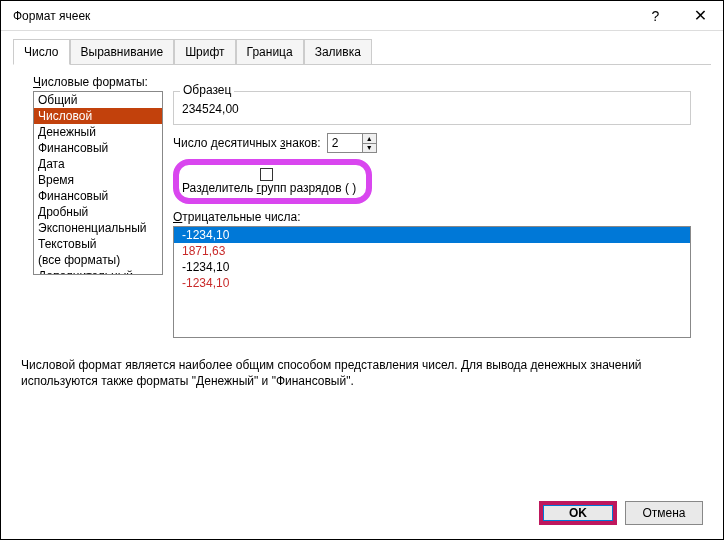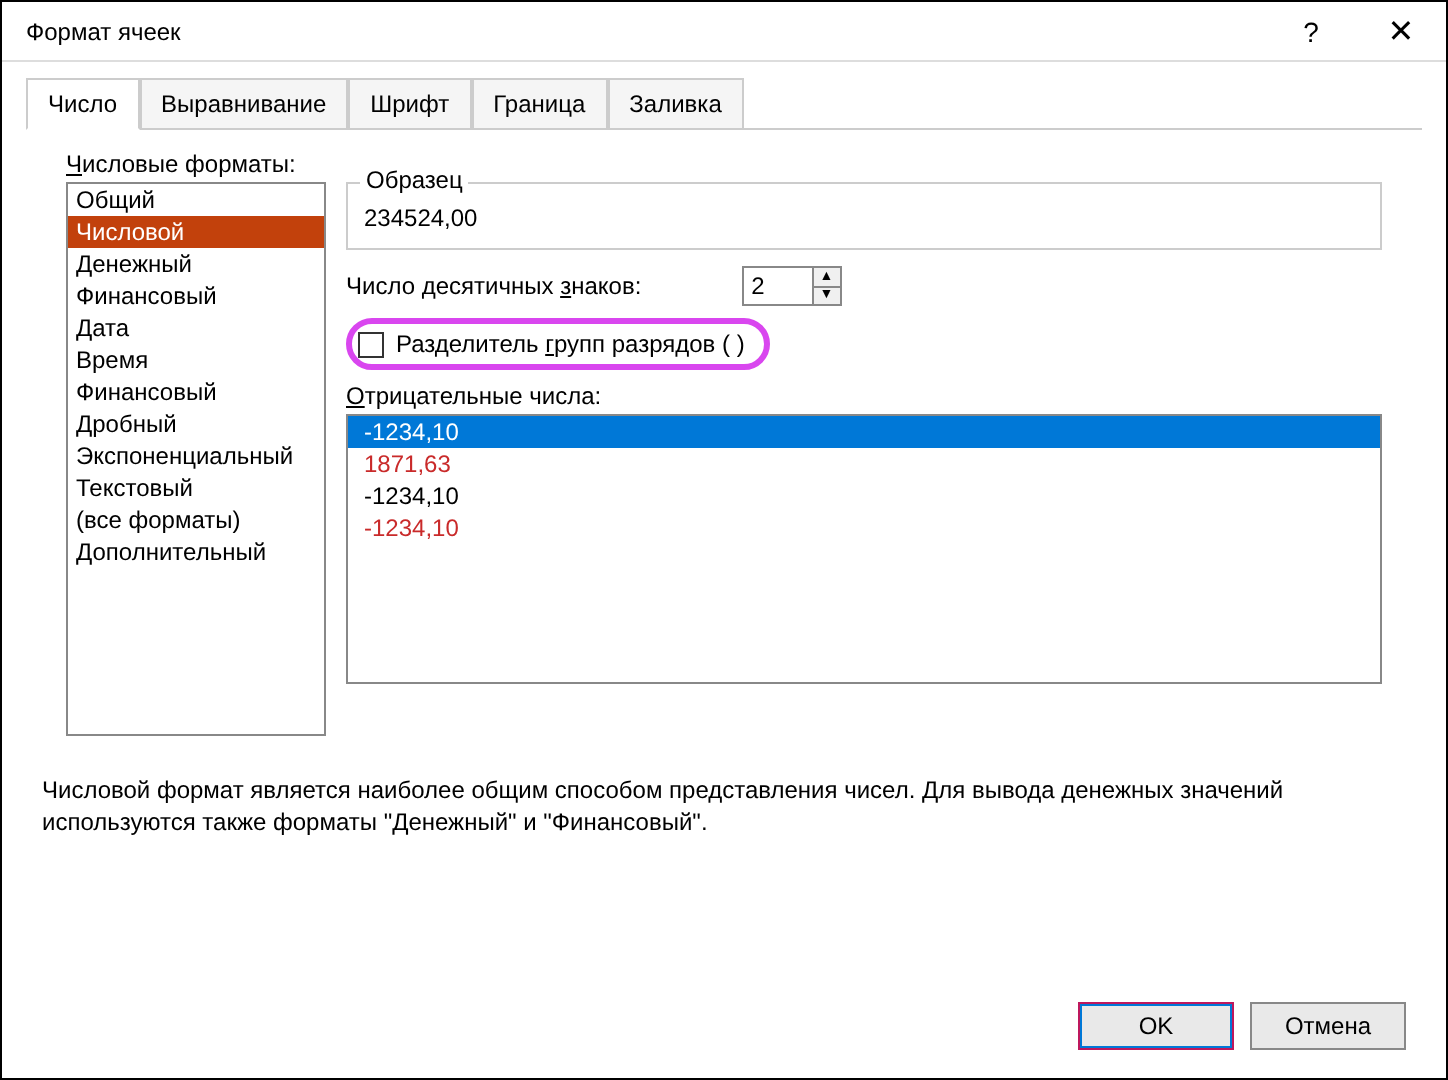--- a/index.html
+++ b/index.html
@@ -10,45 +10,45 @@
 .titlebar-btn { width: 45px; height: 30px; display: flex; align-items: center; justify-content: center; font-size: 14px; }
 .titlebar-close { font-size: 16px; }
 .tabs { display: flex; padding: 8px 12px 0 12px; }
 .tab { padding: 5px 10px; border: 1px solid #ccc; border-bottom: none; background: #fff; margin-right: 0; font-size: 12px; position: relative; }
 .tab.active { background: #fff; z-index: 2; border-bottom: 1px solid #fff; margin-bottom: -1px; }
 .tab:not(.active) { background: #f5f5f5; }
 .content { padding: 10px 20px; border-top: 1px solid #ccc; margin: 0 12px; }
 .formats-label { margin-bottom: 2px; }
 .main-area { display: flex; gap: 10px; }
 .left-col { width: 130px; }
-.listbox { border: 1px solid #888; height: 277px; overflow: hidden; background: #fff; }
+.listbox { border: 1px solid #888; height: 184px; overflow: hidden; background: #fff; }
 .listbox-item { padding: 1px 4px; font-size: 12px; }
 .listbox-item.selected { background: #c2410c; color: #fff; }
 .right-col { flex: 1; }
 .sample-group { border: 1px solid #ccc; padding: 4px 8px 8px 8px; margin-bottom: 8px; position: relative; }
 .sample-label { position: absolute; top: -9px; left: 6px; background: #fff; padding: 0 3px; font-size: 12px; }
 .sample-value { margin-top: 6px; font-size: 12px; }
-.decimal-row { display: flex; align-items: center; margin-bottom: 6px; gap: 44px; }
+.decimal-row { display: flex; align-items: center; margin-bottom: 6px; }
 .decimal-label { margin-right: 6px; }
 .decimal-input-wrap { display: flex; align-items: stretch; border: 1px solid #888; width: 50px; height: 20px; }
 .decimal-input { border: none; width: 34px; padding: 0 4px; font-size: 12px; outline: none; }
 .spinner { display: flex; flex-direction: column; width: 16px; border-left: 1px solid #888; }
 .spinner-btn { flex: 1; display: flex; align-items: center; justify-content: center; font-size: 7px; line-height: 1; background: #f0f0f0; border: none; }
 .spinner-btn:first-child { border-bottom: 1px solid #888; }
-.sep-row { display: inline-flex; align-items: center; padding: 3px 10px 3px 3px; border: 3px solid #d946ef; border-radius: 16px; margin-bottom: 6px; }
+.sep-row { display: inline-flex; align-items: center; padding: 3px 10px 3px 3px; border: 6px solid #d946ef; border-radius: 16px; margin-bottom: 6px; flex-direction: column; }
 .checkbox { width: 13px; height: 13px; border: 1px solid #333; margin-right: 6px; background: #fff; display: inline-block; }
 .neg-label { margin-bottom: 2px; }
-.neg-list { border: 1px solid #888; height: 135px; overflow-y: scroll; background: #fff; }
+.neg-list { border: 1px solid #888; height: 112px; overflow-y: scroll; background: #fff; }
 .neg-item { padding: 1px 8px; font-size: 12px; }
 .neg-item.selected { background: #0078d7; color: #fff; }
 .neg-item.red { color: #c92a2a; }
 .description { padding: 10px 20px; font-size: 12px; line-height: 1.3; }
 .buttons { position: absolute; bottom: 14px; right: 20px; display: flex; gap: 8px; }
 .btn { min-width: 78px; height: 24px; border: 1px solid #888; background: #e9e9e9; font-size: 12px; display: flex; align-items: center; justify-content: center; }
-.btn.primary { border: 1px solid #be185d; box-shadow: 0 0 0 1px #0078d7 inset; }
+.btn.primary { border: 4px solid #be185d; box-shadow: 0 0 0 1px #0078d7 inset; font-weight: bold; }
 .underline { text-decoration: underline; }
 </style>
 </head>
 <body>
 
 <div class="dialog">
   <div class="titlebar">
     <span class="titlebar-title">Формат ячеек</span>
     <div class="titlebar-btn">
         <span>?</span>

